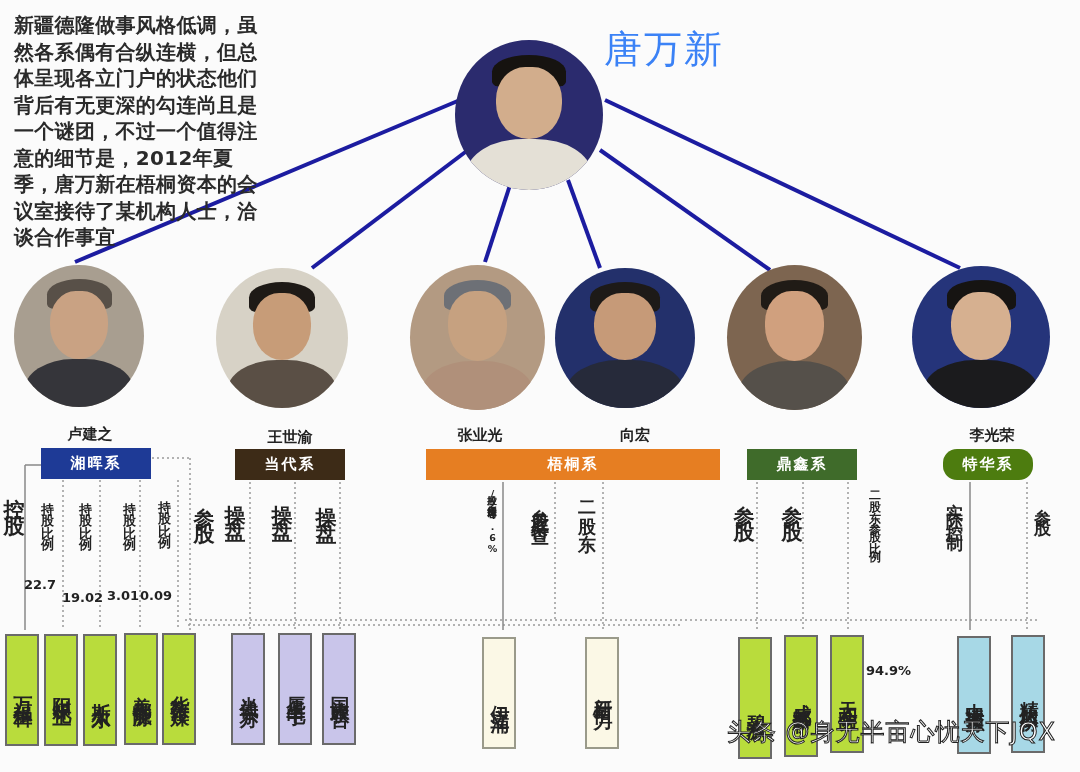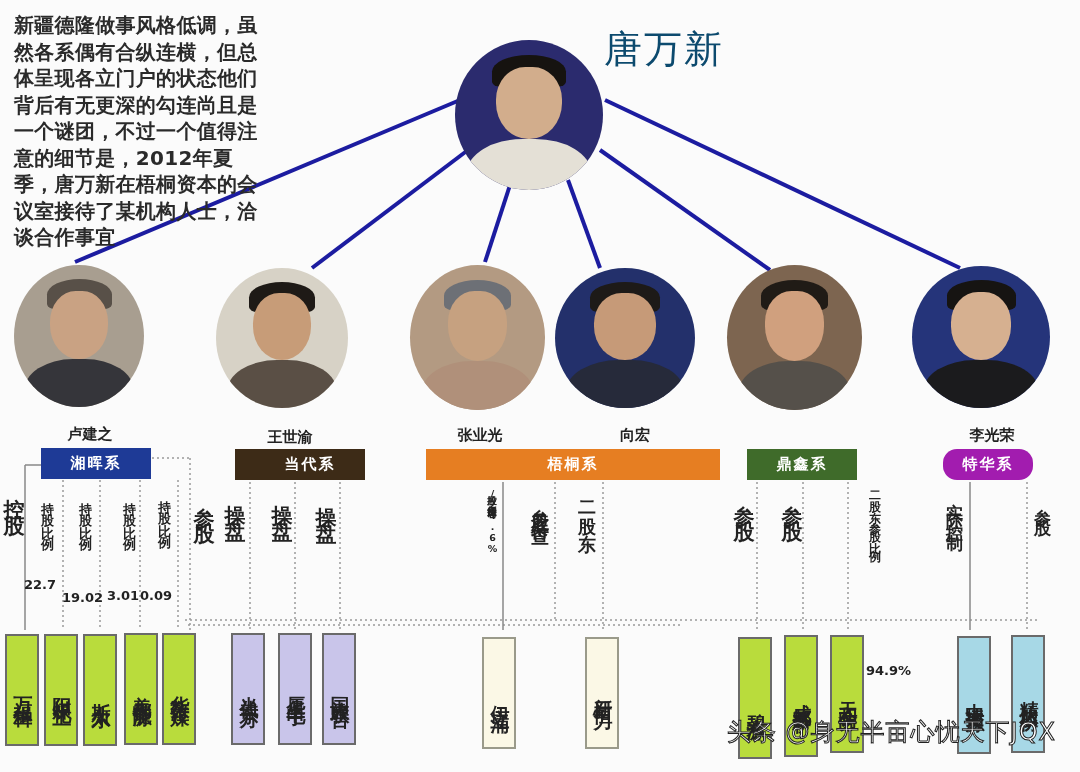--- a/index.html
+++ b/index.html
@@ -1,20 +1,20 @@
 <!DOCTYPE html>
 <html><head>
 <meta charset="utf-8">
 <style>
   html, body { margin:0; padding:0; }
   body { width:1080px; height:772px; background:#fbfbfb; position:relative; overflow:hidden;
          font-family:"DejaVu Sans","Liberation Sans",sans-serif; color:#1a1a1a; }
   .abs { position:absolute; }
   .intro { left:14px; top:12px; width:258px; font-size:20px; font-weight:bold; line-height:26.5px; color:#2a2a2a; letter-spacing:0.3px; }
-  .title { left:604px; top:24px; font-size:38px; color:#0c4a6e; font-family:"DejaVu Serif","Liberation Serif",serif; letter-spacing:2px; }
+  .title { left:604px; top:24px; font-size:38px; color:#3b82f6; font-family:"DejaVu Serif","Liberation Serif",serif; letter-spacing:2px; }
   svg.lines { position:absolute; left:0; top:0; }
   .portrait { position:absolute; border-radius:50%; overflow:hidden; }
   .portrait .face { position:absolute; left:28%; top:18%; width:44%; height:48%; border-radius:45% 45% 50% 50%; background:#d9b596; }
   .portrait .hair { position:absolute; left:25%; top:10%; width:50%; height:22%; border-radius:50% 50% 20% 20%; background:#2a2420; }
   .portrait .body { position:absolute; left:8%; top:66%; width:84%; height:50%; border-radius:45% 45% 0 0; background:#3b3b3b; }
   .pname { position:absolute; font-size:15px; font-weight:bold; text-align:center; width:120px; color:#222; }
   .group { position:absolute; height:31px; color:#fff; font-size:15px; font-weight:bold; text-align:center; line-height:31px; letter-spacing:2px; }
   .vlabel { position:absolute; writing-mode:vertical-rl; text-orientation:upright; font-weight:bold; color:#222; }
   .big { font-size:21px; letter-spacing:16px; }
   .small { font-size:13px; letter-spacing:12px; }
@@ -111,24 +111,24 @@
 </div>
 
 <div class="pname" style="left:30px;top:425px;">卢建之</div>
 <div class="pname" style="left:230px;top:428px;">王世渝</div>
 <div class="pname" style="left:420px;top:426px;">张业光</div>
 <div class="pname" style="left:575px;top:426px;">向宏</div>
 <div class="pname" style="left:725px;top:426px;margin-top:24px;">捏新勇</div>
 <div class="pname" style="left:932px;top:426px;">李光荣</div>
 
 <div class="group" style="left:41px;top:448px;width:110px;background:#1e3a96;">湘晖系</div>
-<div class="group" style="left:235px;top:449px;width:110px;background:#3d2b17;padding-left:20px;">当代系</div>
+<div class="group" style="left:235px;top:449px;width:110px;background:#3d2b17;">当代系</div>
 <div class="group" style="left:426px;top:449px;width:294px;background:#e67e22;">梧桐系</div>
 <div class="group" style="left:747px;top:449px;width:110px;background:#3f6b2a;">鼎鑫系</div>
-<div class="group" style="left:943px;top:449px;width:90px;background:#a21caf;border-radius:14px;">特华系</div>
+<div class="group" style="left:943px;top:449px;width:90px;background:#4d7c0f;border-radius:14px;">特华系</div>
 
 <div class="vlabel big" style="left:0px;top:482px;">控股</div>
 <div class="vlabel small" style="left:38px;top:492px;">持股比例</div>
 <div class="vlabel small" style="left:76px;top:492px;">持股比例</div>
 <div class="vlabel small" style="left:120px;top:492px;">持股比例</div>
 <div class="vlabel small" style="left:155px;top:490px;">持股比例</div>
 <div class="pct" style="left:24px;top:556px;margin-top:21px;">22.7</div>
 <div class="pct" style="left:62px;top:590px;">19.02</div>
 <div class="pct" style="left:107px;top:588px;">3.01</div>
 <div class="pct" style="left:140px;top:588px;">0.09</div>

